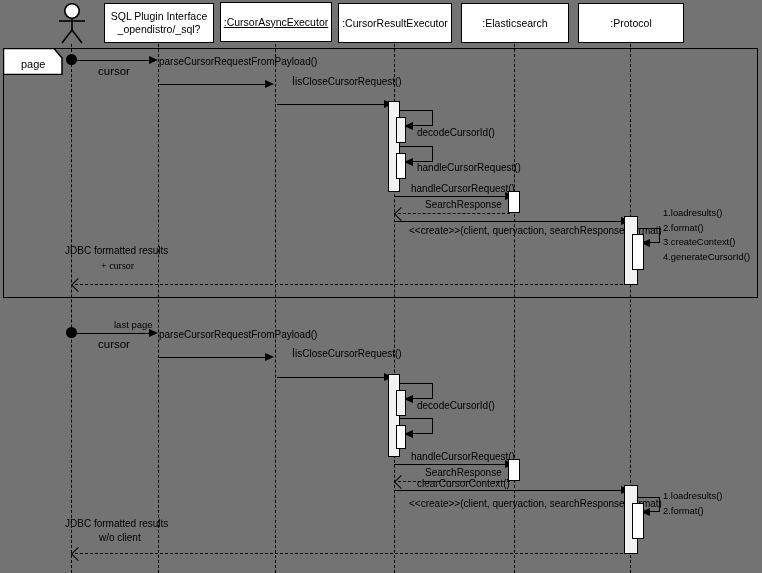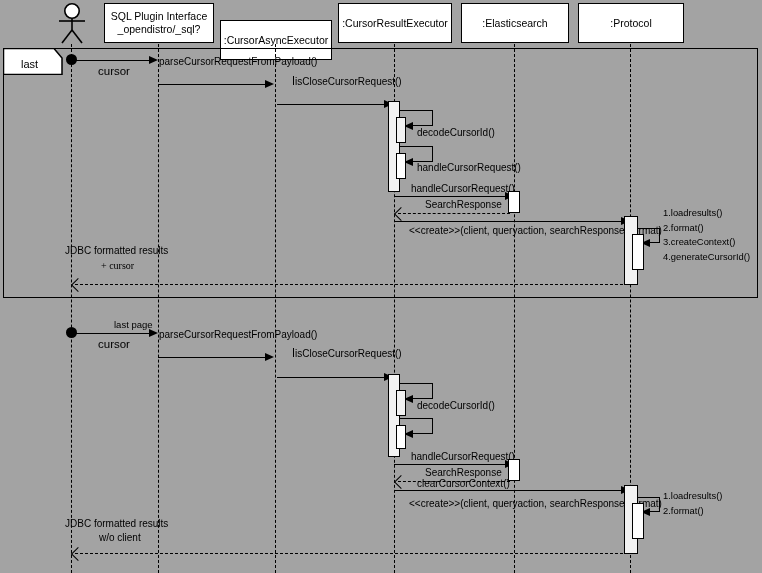--- a/index.html
+++ b/index.html
@@ -9,21 +9,21 @@
     background: #ffffff;
   }
   body {
     font-family: "Liberation Sans", sans-serif;
     color: #000000;
   }
   #stage {
     position: relative;
     width: 762px;
     height: 573px;
-    background: #a3a3a3;
+    background: #737373;
     overflow: hidden;
   }
   .lifeline-head {
     position: absolute;
     border: 1.4px solid #000;
     background: #fff;
     box-sizing: border-box;
     display: flex;
     align-items: center;
     justify-content: center;
@@ -122,21 +122,21 @@
       <line x1="9" y1="19" x2="35" y2="19" stroke="#000" stroke-width="1.6"></line>
       <line x1="22" y1="28" x2="12" y2="41" stroke="#000" stroke-width="1.6"></line>
       <line x1="22" y1="28" x2="32" y2="41" stroke="#000" stroke-width="1.6"></line>
     </svg>
   </div>
 
   <div class="lifeline-head" style="left:104px;top:3px;width:110px;height:40px;">
     <span>SQL Plugin Interface
 _opendistro/_sql?</span>
   </div>
-  <div class="lifeline-head" style="left:220px;top:20px;width:112px;height:40px;">
+  <div class="lifeline-head" style="left:220px;top:2px;width:112px;height:40px;text-decoration:underline;">
     <span>:CursorAsyncExecutor</span>
   </div>
   <div class="lifeline-head" style="left:461px;top:3px;width:108px;height:40px;">
     <span>:Elasticsearch</span>
   </div>
   <div class="lifeline-head" style="left:338px;top:3px;width:114px;height:40px;">
     <span>:CursorResultExecutor</span>
   </div>
   <div class="lifeline-head" style="left:578px;top:3px;width:106px;height:40px;">
     <span>:Protocol</span>
@@ -148,21 +148,21 @@
   <div class="lifeline-dash" style="left:394px;top:44px;height:529px;"></div>
   <div class="lifeline-dash" style="left:514px;top:44px;height:529px;"></div>
   <div class="lifeline-dash" style="left:630px;top:44px;height:529px;"></div>
 
   <div class="frame" style="left:3px;top:48px;width:755px;height:250px;"></div>
   <div style="position:absolute;left:3px;top:48px;">
     <svg width="60" height="27" viewBox="0 0 60 27">
       <path d="M0.5,0.5 L51,0.5 L59,10 L59,26.5 L0.5,26.5 Z" fill="#fff" stroke="#000" stroke-width="1.5"></path>
     </svg>
   </div>
-  <div class="msg-label" style="left:21px;top:59px;font-size:11px;">last</div>
+  <div class="msg-label" style="left:21px;top:59px;font-size:11px;">page</div>
 
   <div class="startdot" style="left:66px;top:54px;"></div>
 
   <div class="msg-line" style="left:71px;top:60px;width:79px;"></div>
   <div class="arrowhead arrow-solid-r" style="left:149px;top:55.5px;"></div>
   <div class="msg-label big" style="left:98px;top:66px;">cursor</div>
 
   <div class="msg-label" style="left:159px;top:56px;">parseCursorRequestFromPayload()</div>
   <div class="msg-line" style="left:158px;top:84px;width:108px;"></div>
   <div class="arrowhead arrow-solid-r" style="left:265px;top:79.5px;"></div>

